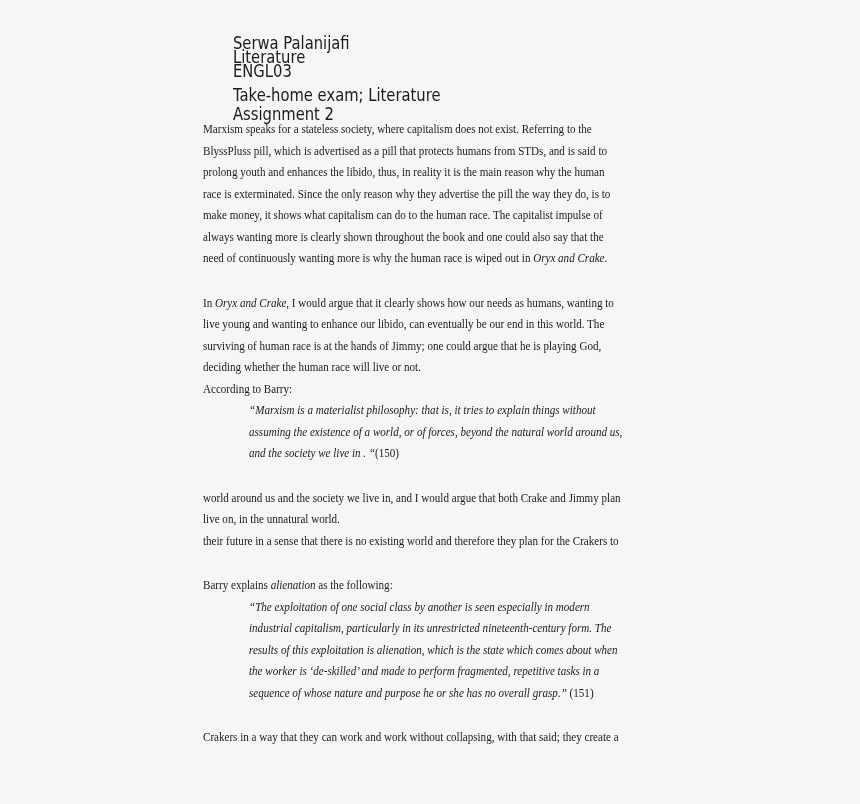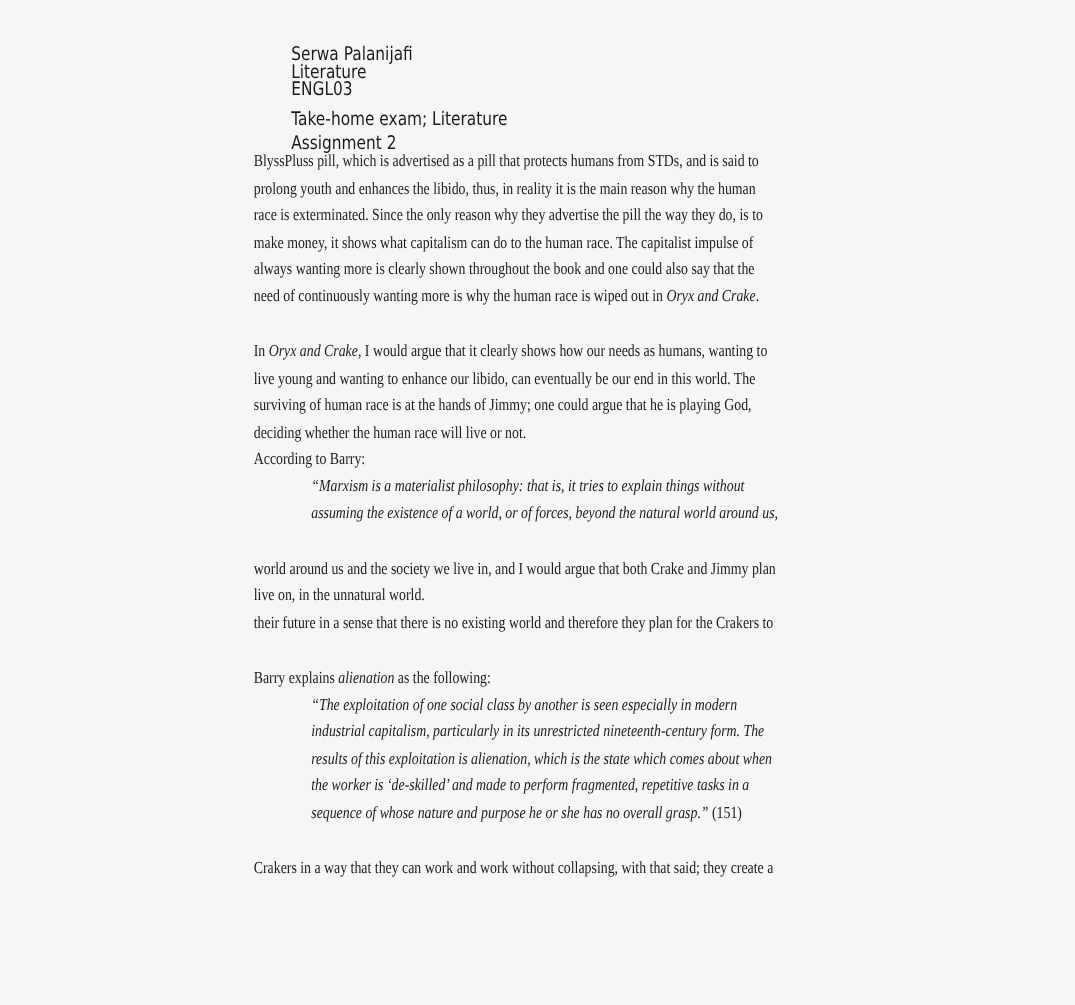--- a/index.html
+++ b/index.html
@@ -20,21 +20,21 @@
     transform: scaleX(0.82);
     transform-origin: 0 50%;
   }
 
   .doc-header {
     position: absolute;
     left: 233px;
     top: 36px;
     color: #1b1b1b;
     font-family: "DejaVu Sans", sans-serif;
-    font-size: 15px;
+    font-size: 18px;
   }
   .doc-header .hline { height: 14px; line-height: 14px; }
   .doc-header .hline.mt10 { margin-top: 10px; text-decoration: underline; }
   .doc-header .hline.mt5  { margin-top: 5px; }
 
   .doc-body {
     position: absolute;
     left: 203px;
     top: 118px;
     width: 490px;
@@ -57,39 +57,41 @@
   <div class="doc-header">
     <div class="hline"><span class="sx">Serwa Palanijafi</span></div>
     <div class="hline"><span class="sx">Literature</span></div>
     <div class="hline"><span class="sx">ENGL03</span></div>
     <div class="hline mt10"><span class="sx">Take-home exam; Literature</span></div>
     <div class="hline mt5"><span class="sx">Assignment 2</span></div>
   </div>
 
   <div class="doc-body" id="doc-body">
       <div class="block paragraph">
+        <div class="line"><span class="sx"><span class="seg">Marxism speaks for a stateless society, where capitalism does not exist. Referring to the</span></span></div>
         <div class="line"><span class="sx"><span class="seg">BlyssPluss pill, which is advertised as a pill that protects humans from STDs, and is said to</span></span></div>
         <div class="line"><span class="sx"><span class="seg">prolong youth and enhances the libido, thus, in reality it is the main reason why the human</span></span></div>
         <div class="line"><span class="sx"><span class="seg">race is exterminated. Since the only reason why they advertise the pill the way they do, is to</span></span></div>
         <div class="line"><span class="sx"><span class="seg">make money, it shows what capitalism can do to the human race. The capitalist impulse of</span></span></div>
         <div class="line"><span class="sx"><span class="seg">always wanting more is clearly shown throughout the book and one could also say that the</span></span></div>
         <div class="line"><span class="sx"><span class="seg">need of continuously wanting more is why the human race is wiped out in </span><em class="seg" style="font-style: italic;">Oryx and Crake</em><span class="seg">.</span></span></div>
       </div>
       <div class="block paragraph gap">
         <div class="line"><span class="sx"><span class="seg">In </span><em class="seg" style="font-style: italic;">Oryx and Crake,</em><span class="seg"> I would argue that it clearly shows how our needs as humans, wanting to</span></span></div>
         <div class="line"><span class="sx"><span class="seg">live young and wanting to enhance our libido, can eventually be our end in this world. The</span></span></div>
         <div class="line"><span class="sx"><span class="seg">surviving of human race is at the hands of Jimmy; one could argue that he is playing God,</span></span></div>
         <div class="line"><span class="sx"><span class="seg">deciding whether the human race will live or not.</span></span></div>
       </div>
       <div class="block paragraph">
         <div class="line"><span class="sx"><span class="seg">According to Barry:</span></span></div>
       </div>
       <div class="block blockquote">
         <div class="line"><span class="sx"><em class="seg" style="font-style: italic;">“Marxism is a materialist philosophy: that is, it tries to explain things without</em></span></div>
         <div class="line"><span class="sx"><em class="seg" style="font-style: italic;">assuming the existence of a world, or of forces, beyond the natural world around us,</em></span></div>
+        <div class="line"><span class="sx"><em class="seg" style="font-style: italic;">and the society we live in . “</em><span class="seg">(150)</span></span></div>
       </div>
       <div class="block paragraph gap">
         <div class="line"><span class="sx"><span class="seg">world around us and the society we live in, and I would argue that both Crake and Jimmy plan</span></span></div>
         <div class="line"><span class="sx"><span class="seg">live on, in the unnatural world.</span></span></div>
         <div class="line"><span class="sx"><span class="seg">their future in a sense that there is no existing world and therefore they plan for the Crakers to</span></span></div>
       </div>
       <div class="block paragraph gap">
         <div class="line"><span class="sx"><span class="seg">Barry explains </span><em class="seg" style="font-style: italic;">alienation</em><span class="seg"> as the following:</span></span></div>
       </div>
       <div class="block blockquote">

